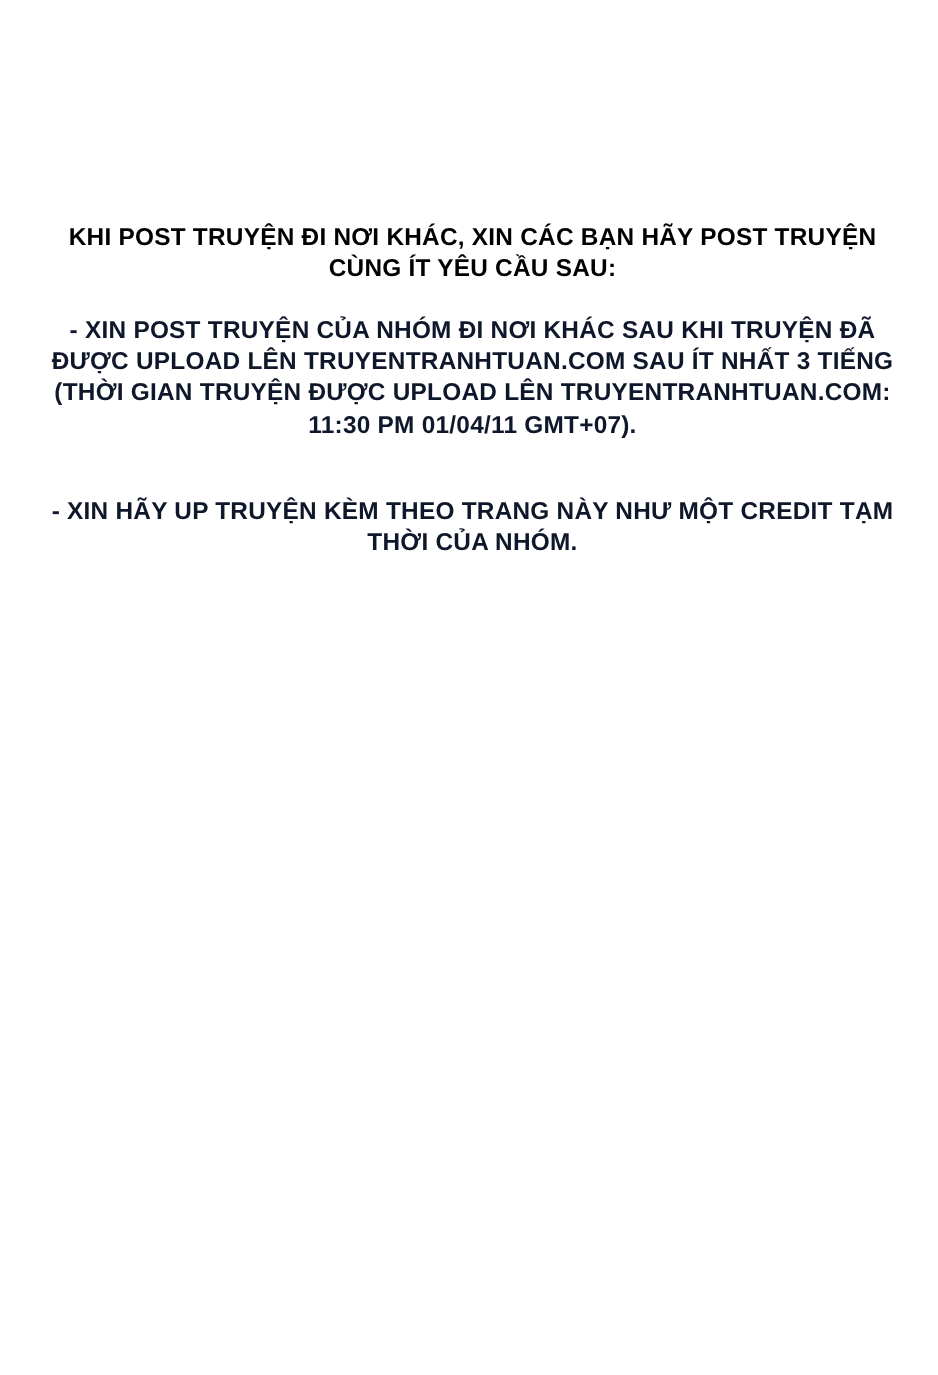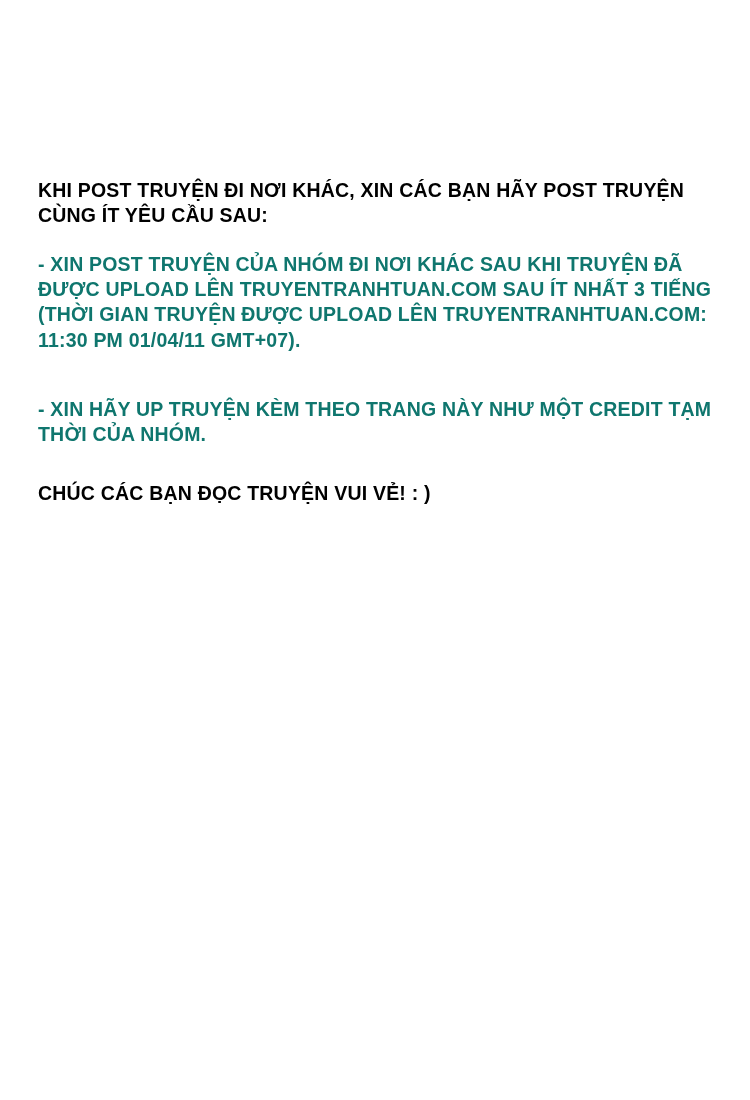--- a/index.html
+++ b/index.html
@@ -29,23 +29,25 @@
   .block {
     font-size: 19.5px;
     line-height: 1.30;
     letter-spacing: 0.2px;
     font-weight: bold;
     text-transform: uppercase;
     white-space: pre-line;
   }
   .block.black {
     color: #000000;
+    text-align: center;
   }
   .block.red {
-    color: #0f766e;
+    color: #0f172a;
+    text-align: center;
   }
   .spacer-lg { height: 23px; }
   .spacer-md { height: 22px; }
   .spacer-xl { height: 33px; }
 </style>
 </head>
 <body>
 
 <div class="page">
   <div class="notice">
@@ -59,16 +61,15 @@
 
     <div class="spacer-md"></div>
 
 
     <div class="spacer-md"></div>
 
     <div class="block red">- XIN HÃY UP TRUYỆN KÈM THEO TRANG NÀY NHƯ MỘT CREDIT TẠM THỜI CỦA NHÓM.</div>
 
     <div class="spacer-xl"></div>
 
-    <div class="block black">CHÚC CÁC BẠN ĐỌC TRUYỆN VUI VẺ! : )</div>
 
   </div>
 </div>
 
 </body></html>

